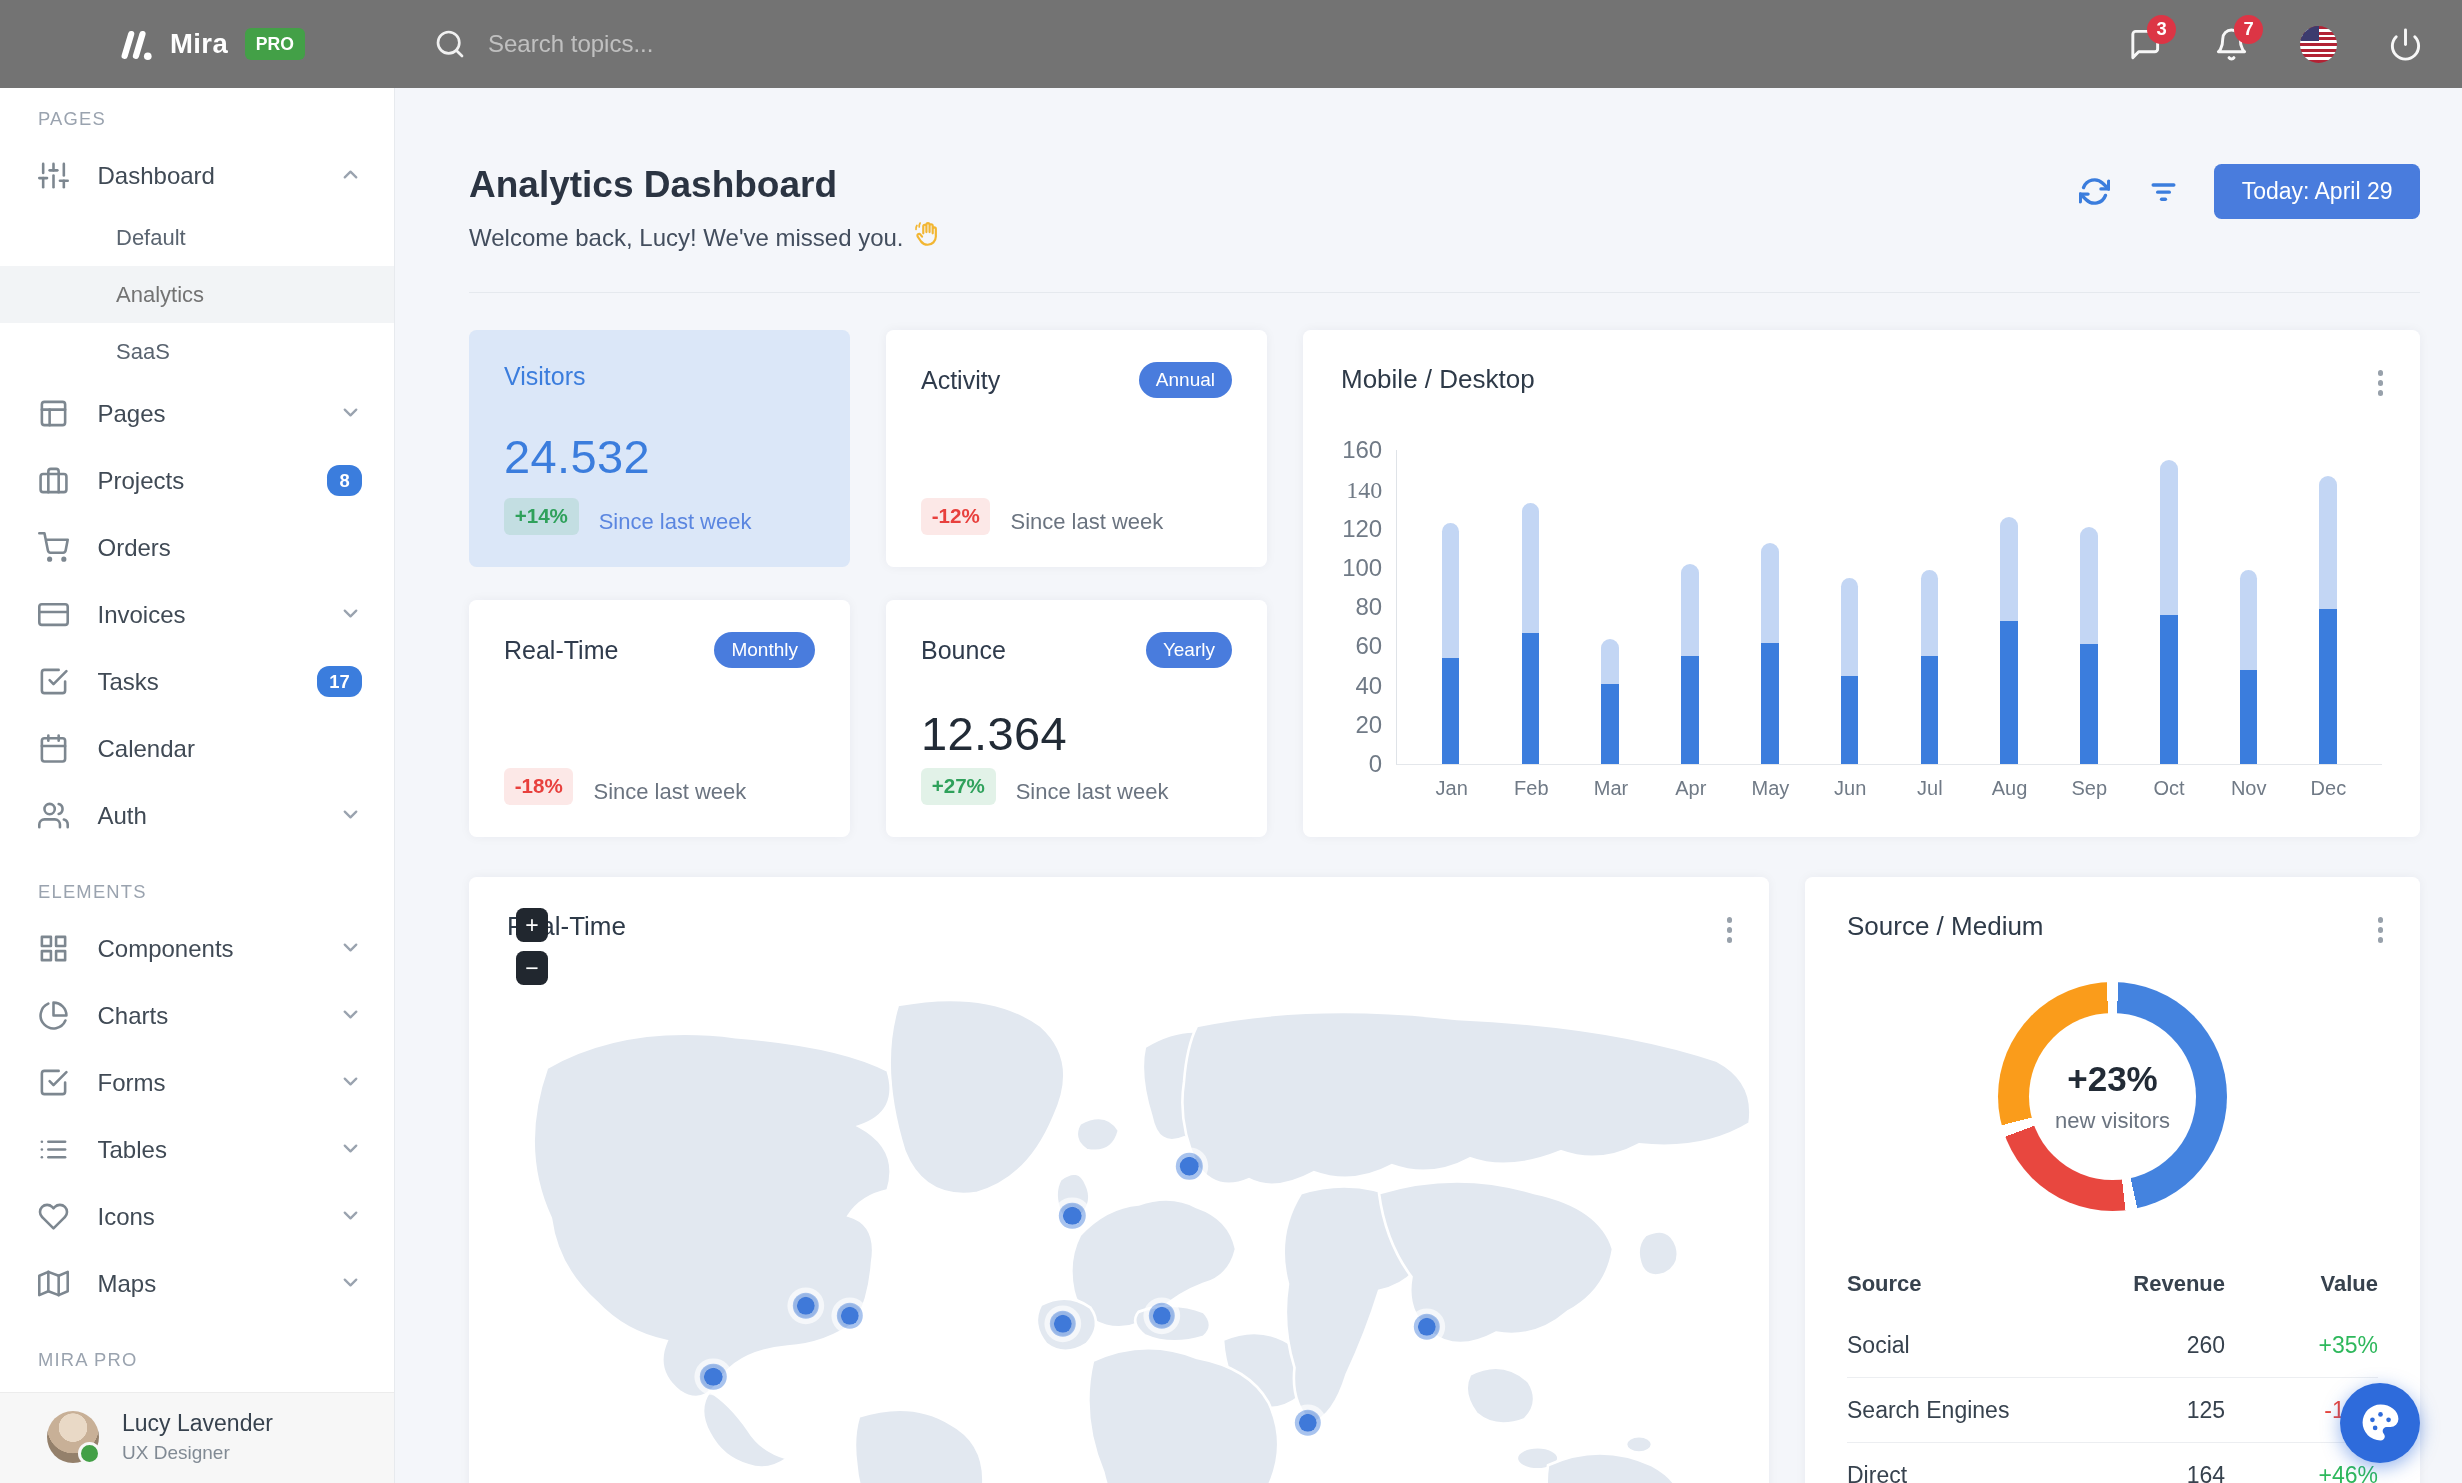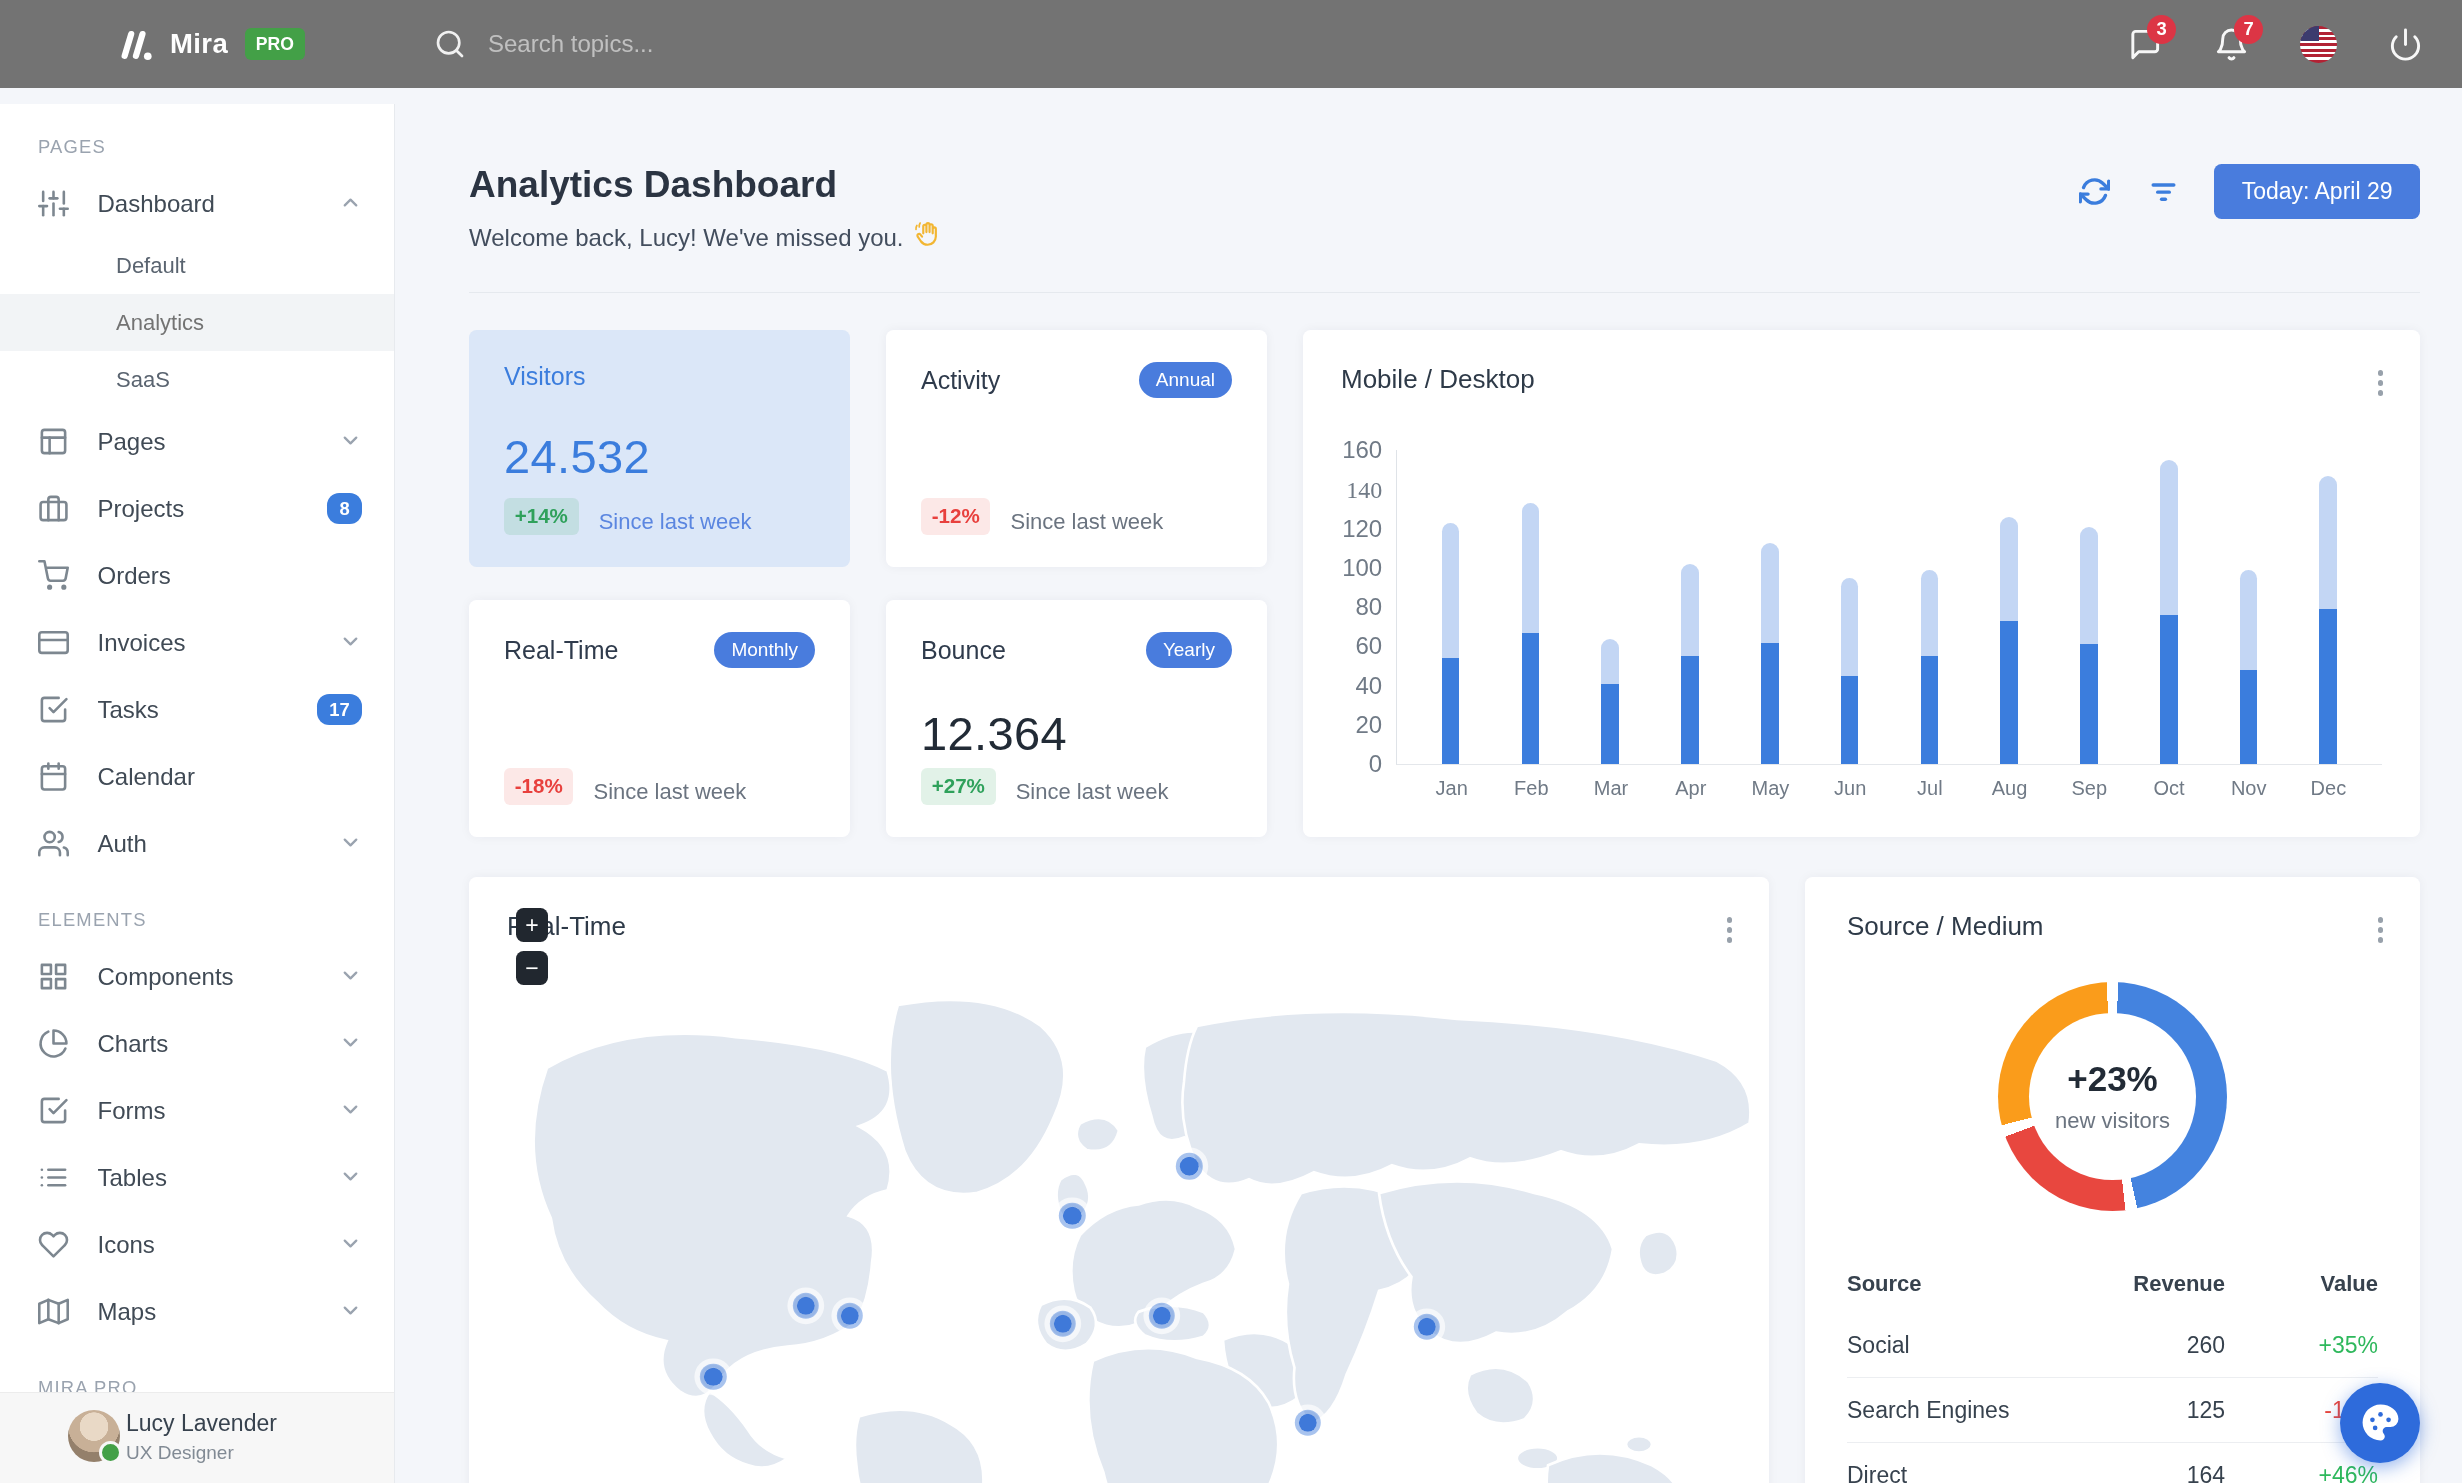--- a/index.html
+++ b/index.html
@@ -17,31 +17,31 @@
   .nav-search input{background:transparent;border:none;outline:none;font-size:24px;color:#fff;width:398px;font-family:"Liberation Sans",sans-serif;}
   .nav-search input::placeholder{color:rgba(255,255,255,.55);}
   .nav-right{margin-left:auto;display:flex;align-items:center;gap:47px;padding-right:37px;}
   .nav-ibtn{position:relative;width:40px;height:40px;display:flex;align-items:center;justify-content:center;cursor:pointer;}
   .nav-ibtn svg{width:35px;height:35px;stroke:#fff;fill:none;stroke-width:2;stroke-linecap:round;stroke-linejoin:round;opacity:.95;}
   .nav-badge{position:absolute;top:-9.2px;right:-12.2px;min-width:29px;height:29px;border-radius:14.5px;background:#dc3545;color:#fff;font-size:18.4px;font-weight:bold;display:flex;align-items:center;justify-content:center;padding:0 4.6px;box-sizing:border-box;}
   .flag{width:37px;height:37px;border-radius:50%;overflow:hidden;position:relative;
     background:repeating-linear-gradient(180deg,#b22234 0 7.7%,#fff 7.7% 15.4%);}
   .flag::after{content:"";position:absolute;left:0;top:0;width:52%;height:42%;background:#3c3b6e;}
   
-  .sidebar{position:absolute;top:104px;left:0;bottom:0;width:394px;background:#fff;border-right:0.8px solid #e7eaee;overflow:hidden;}
+  .sidebar{position:absolute;top:76px;left:0;bottom:0;width:394px;background:#fff;border-right:0.8px solid #e7eaee;overflow:hidden;}
   .side-label{color:#9aa3af;font-size:18.4px;letter-spacing:1.2px;padding:32px 0 12.2px 38px;}
   .side-item{height:67px;display:flex;align-items:center;padding:0 32px 0 38px;cursor:pointer;}
   .side-item .s-icon{width:32px;height:32px;margin-right:27.5px;flex:none;display:flex;align-items:center;}
   .side-item .s-icon svg{width:31px;height:31px;stroke:#7d8790;fill:none;stroke-width:2;stroke-linecap:round;stroke-linejoin:round;}
   .side-item .s-label{font-size:24px;color:#404a55;flex:1;}
   .side-badge{background:#3b7ddd;color:#fff;font-size:18.4px;font-weight:bold;padding:4.6px 12.2px;border-radius:12.2px;}
   .side-chev svg{width:23px;height:23px;stroke:#9aa3af;fill:none;stroke-width:2.4;stroke-linecap:round;stroke-linejoin:round;}
   .side-child{height:57px;display:flex;align-items:center;padding-left:116px;font-size:22px;color:#5a6470;cursor:pointer;}
   .side-child.active{background:#f2f4f6;color:#737373;}
-  .side-user{position:absolute;bottom:0;left:0;right:0;background:#f7f7f7;border-top:0.8px solid #ececec;display:flex;gap:6px;padding:17px 23px 20px 68px;}
+  .side-user{position:absolute;bottom:0;left:0;right:0;background:#f7f7f7;border-top:0.8px solid #ececec;display:flex;align-items:center;gap:23px;padding:17px 23px 20px 47px;}
   .avatar{width:52px;height:52px;border-radius:50%;position:relative;flex:none;
     background:radial-gradient(circle at 50% 32%,#e9d9c6 0 32%,#c8b097 33% 58%,#94806b 59% 100%);}
   .avatar::after{content:"";position:absolute;right:-1.5px;bottom:-1.5px;width:17px;height:17px;border-radius:50%;background:#43a047;border:3.1px solid #f7f7f7;}
   .u-name{font-size:23px;color:#37424e;}
   .u-role{font-size:19px;color:#818a94;margin-top:4.6px;}
   
   .content{position:absolute;left:394px;top:88px;right:0;bottom:0;padding:76px 42px 0 75px;box-sizing:border-box;}
   .page-head{display:flex;align-items:flex-start;}
   .page-title{font-size:37px;font-weight:bold;color:#2b3442;line-height:41px;}
   .page-sub{font-size:24px;color:#434e5e;margin-top:15.3px;display:flex;align-items:center;gap:9.2px;}

